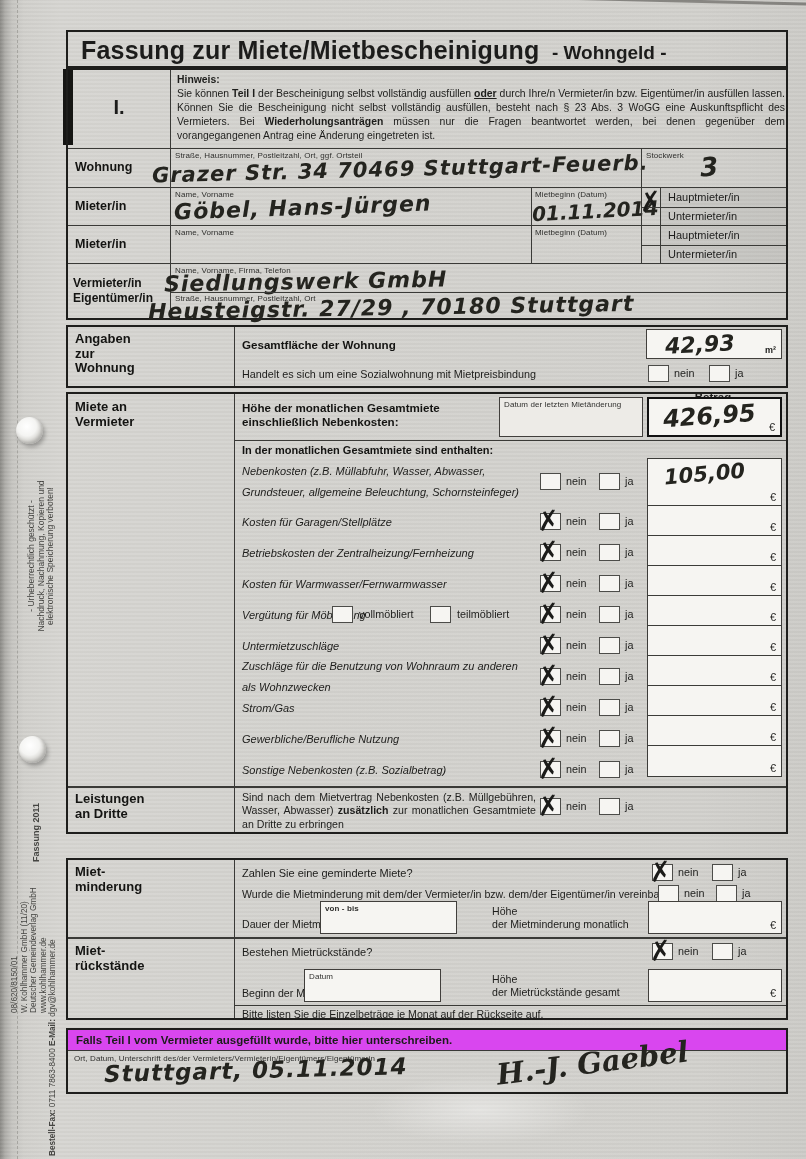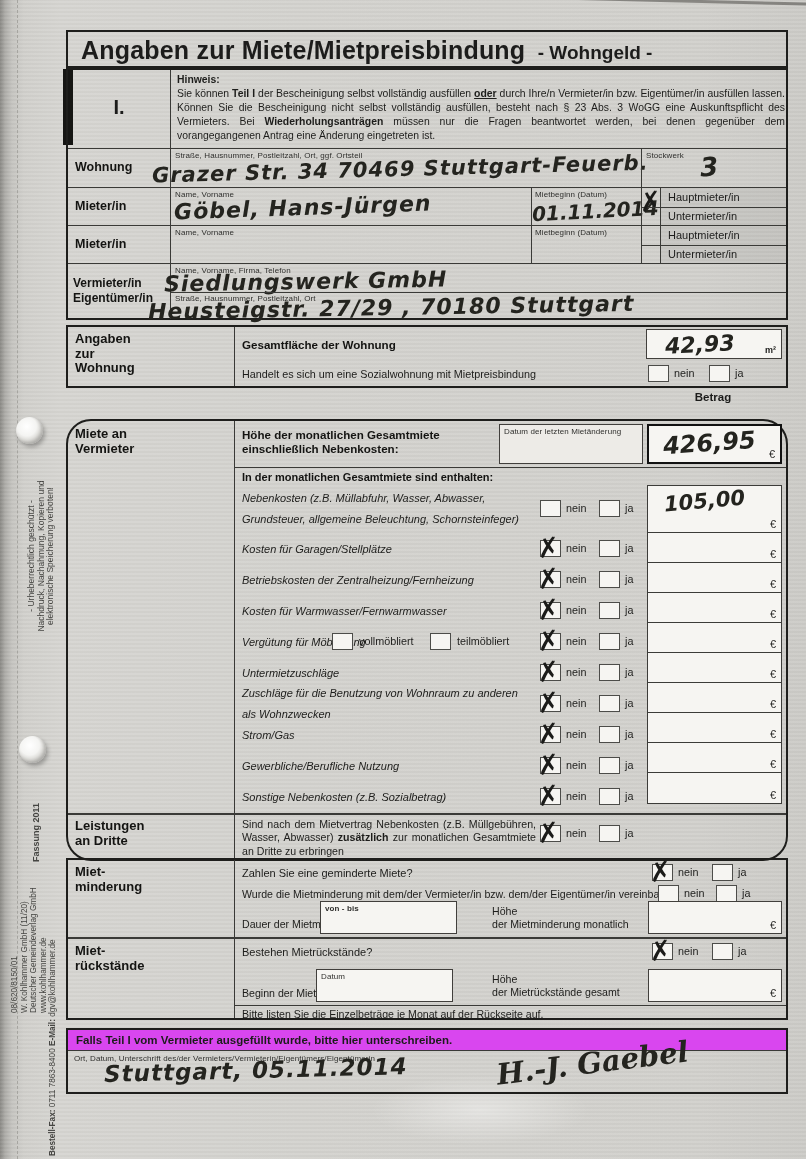--- a/index.html
+++ b/index.html
@@ -53,21 +53,21 @@
   <div>Deutscher Gemeindeverlag GmbH</div>
   <div>www.kohlhammer.de</div>
 </div>
 <div class="vtext" style="left:10px;top:1013px;font-size:8.2px;">08/620/8150/01</div>
 <div class="vtext" style="left:48px;top:1156px;font-size:8.2px;">
   <b>Bestell-Fax:</b><span> 0711 7863-8400   </span><b>E-Mail:</b><span> dgv@kohlhammer.de</span>
 </div>
 
 <div class="grp" style="top:30px;height:38px;">
   <div style="padding:4px 0 0 13px;white-space:nowrap;">
-    <span style="font-size:25px;font-weight:bold;letter-spacing:.2px;">Angaben zur Miete/Mietpreisbindung</span>
+    <span style="font-size:25px;font-weight:bold;letter-spacing:.2px;">Fassung zur Miete/Mietbescheinigung</span>
     <span style="font-size:19px;font-weight:bold;margin-left:8px;">- Wohngeld -</span>
   </div>
 </div>
 
 <div class="grp" style="top:68px;height:252px;">
 
   <div style="position:absolute;left:0;top:0;width:718px;height:78px;">
     <div style="position:absolute;left:0;top:0;width:102px;height:78px;border-right:1px solid #3a3a37;">
       <div style="font-size:20px;font-weight:bold;text-align:center;margin-top:26px;">I.</div>
     </div>
@@ -151,21 +151,21 @@
   </div>
   <div class="q" style="position:absolute;left:174px;top:41px;">Handelt es sich um eine Sozialwohnung mit Mietpreisbindung</div>
   <span class="cb" style="left:580px;top:38px;"></span>
   <span class="cb-lab" style="left:606px;top:40px;">nein</span>
   <span class="cb" style="left:641px;top:38px;"></span>
   <span class="cb-lab" style="left:667px;top:40px;">ja</span>
 </div>
 
 <div style="position:absolute;left:646px;top:391px;width:134px;text-align:center;font-size:11.5px;font-weight:bold;">Betrag</div>
 
-<div class="grp" style="top:419px;height:442px;border-radius:25px;">
+<div class="grp" style="top:392px;height:442px;">
   <div class="cellline" style="left:166px;top:0;width:1px;height:438px;"></div>
   <div class="blab" style="position:absolute;left:0;top:6px;padding-left:7px;font-size:13px;">
     <div>Miete an</div>
       <div>Vermieter</div>
   </div>
 
   <div class="bold-q" style="position:absolute;left:174px;top:7px;width:255px;">Höhe der monatlichen Gesamtmiete einschließlich Nebenkosten:</div>
   <div class="wbox" style="left:431px;top:3px;width:144px;height:40px;background:#edebe7;">
     <span class="sm" style="position:absolute;left:4px;top:2px;">Datum der letzten Mietänderung</span>
     <span class="hw" style="left:8px;top:14px;font-size:18px;"></span>
@@ -344,21 +344,21 @@
   <div class="blab" style="position:absolute;left:0;top:84px;padding-left:7px;font-size:13px;">
     <div>Miet-</div>
       <div>rückstände</div>
   </div>
   <div class="q" style="position:absolute;left:174px;top:86px;font-size:11px;">Bestehen Mietrückstände?</div>
   <span class="cb checked" style="left:584px;top:83px;"></span>
   <span class="cb-lab" style="left:610px;top:85px;">nein</span>
   <span class="cb" style="left:644px;top:83px;"></span>
   <span class="cb-lab" style="left:670px;top:85px;">ja</span>
   <div class="q" style="position:absolute;left:174px;top:127px;font-size:10.6px;">Beginn der Mietrückstände</div>
-  <div class="wbox" style="left:248px;top:109px;width:137px;height:33px;padding-left:43px;">
+  <div class="wbox" style="left:236px;top:109px;width:137px;height:33px;padding-left:43px;">
     <span class="sm" style="position:absolute;left:4px;top:2px;">Datum</span>
     <span class="hw" style="left:6px;top:12px;font-size:16px;"></span>
   </div>
   <div class="q" style="position:absolute;left:424px;top:113px;font-size:10.6px;line-height:13px;">
     <div>Höhe</div>
       <div>der Mietrückstände gesamt</div>
   </div>
   <div class="wbox" style="left:580px;top:109px;width:134px;height:33px;">
     <span class="hw" style="left:8px;top:4px;font-size:18px;"></span>
     <span class="eur">€</span>

